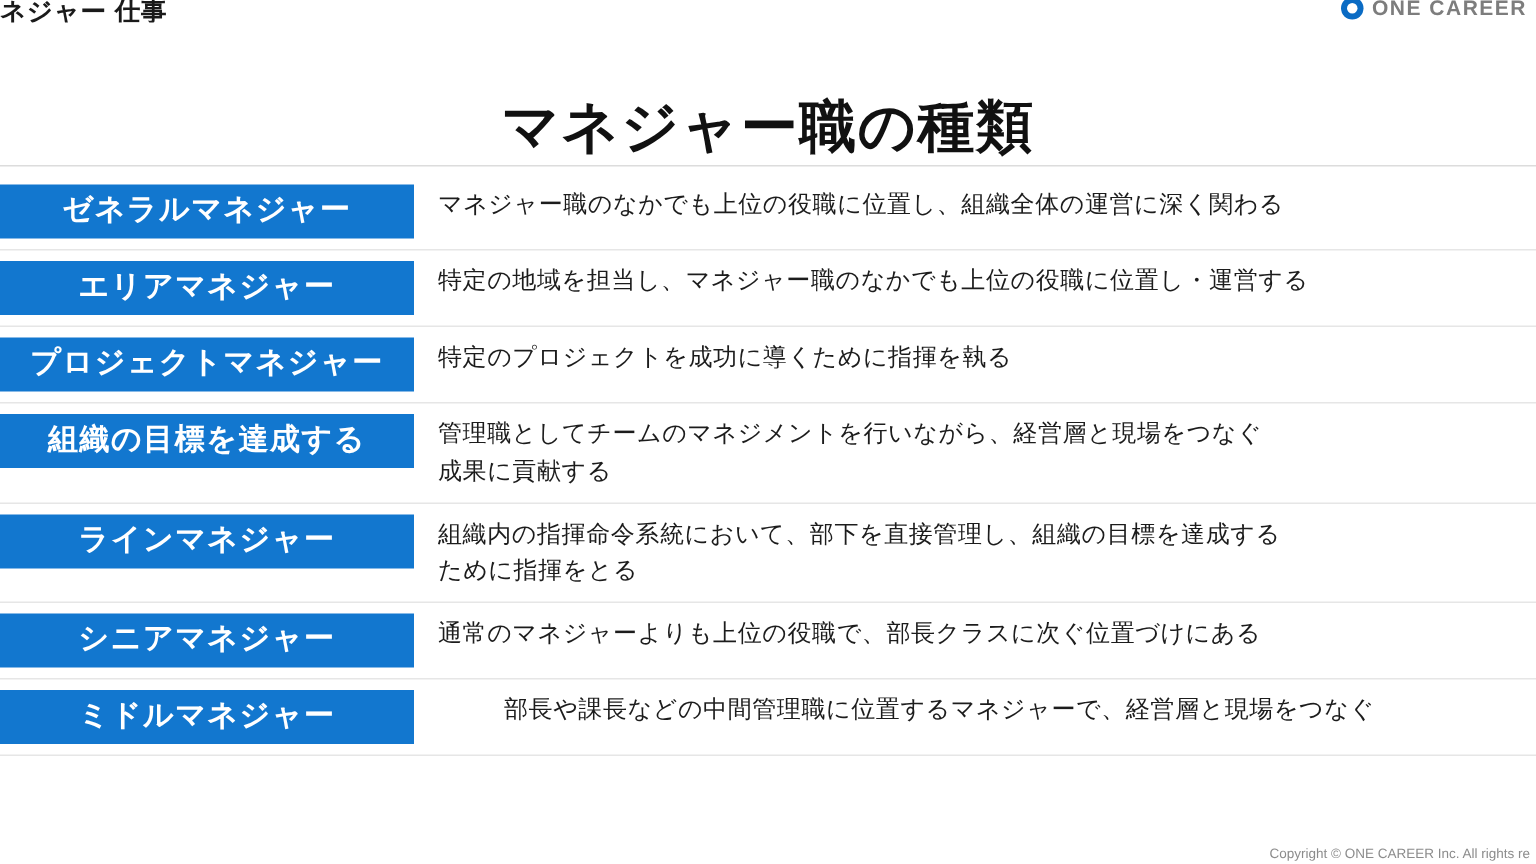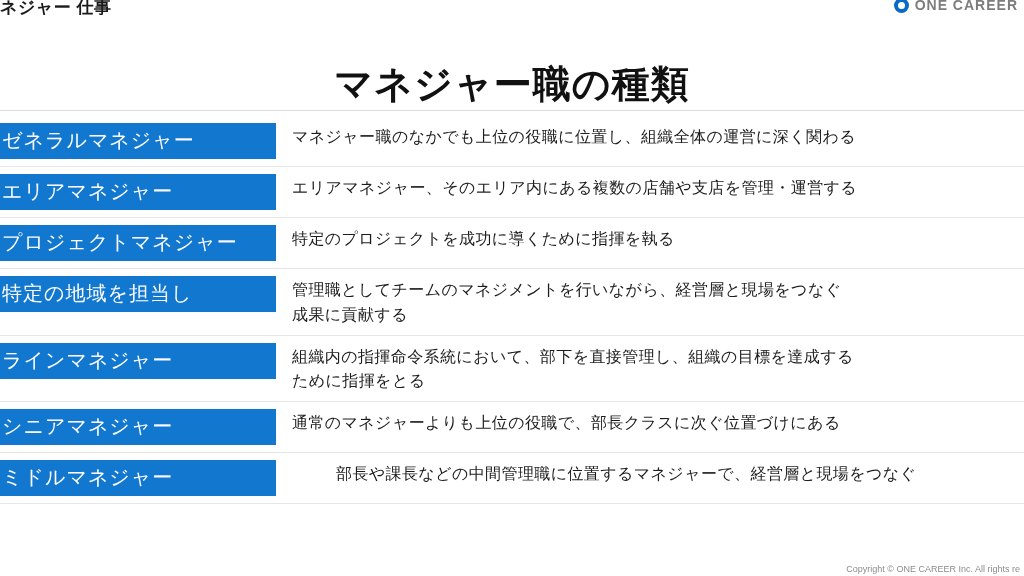--- a/index.html
+++ b/index.html
@@ -107,22 +107,22 @@
   .label-cell {
     flex: 0 0 280px;
     width: 280px;
     padding: 0 4px 0 0;
     box-sizing: border-box;
   }
   .label-chip {
     background: #1277cf;
     color: #ffffff;
     font-size: 20px;
-    font-weight: normal;
-    text-align: left;
+    font-weight: bold;
+    text-align: center;
     letter-spacing: 1px;
     padding: 6px 2px 7px 2px;
     line-height: 1.15;
     white-space: nowrap;
     overflow: hidden;
   }
   .desc-cell {
     flex: 1 1 auto;
     padding: 2px 0 0 12px;
     font-size: 16px;
@@ -165,33 +165,33 @@
     <div class="label-cell">
       <div class="label-chip">ゼネラルマネジャー</div>
     </div>
     <div class="desc-cell">マネジャー職のなかでも上位の役職に位置し、組織全体の運営に深く関わる</div>
   </div>
 
   <div class="row">
     <div class="label-cell">
       <div class="label-chip">エリアマネジャー</div>
     </div>
-    <div class="desc-cell">エリアマネジャー、そのエリア内にある複数の店舗や支店を管理・運営する</div>
+    <div class="desc-cell">特定の地域を担当し、マネジャー職のなかでも上位の役職に位置し・運営する</div>
   </div>
 
   <div class="row">
     <div class="label-cell">
       <div class="label-chip">プロジェクトマネジャー</div>
     </div>
     <div class="desc-cell">特定のプロジェクトを成功に導くために指揮を執る</div>
   </div>
 
   <div class="row">
     <div class="label-cell">
-      <div class="label-chip">特定の地域を担当し</div>
+      <div class="label-chip">組織の目標を達成する</div>
     </div>
     <div class="desc-cell">管理職としてチームのマネジメントを行いながら、経営層と現場をつなぐ
 成果に貢献する</div>
   </div>
 
   <div class="row">
     <div class="label-cell">
       <div class="label-chip">ラインマネジャー</div>
     </div>
     <div class="desc-cell">組織内の指揮命令系統において、部下を直接管理し、組織の目標を達成する

